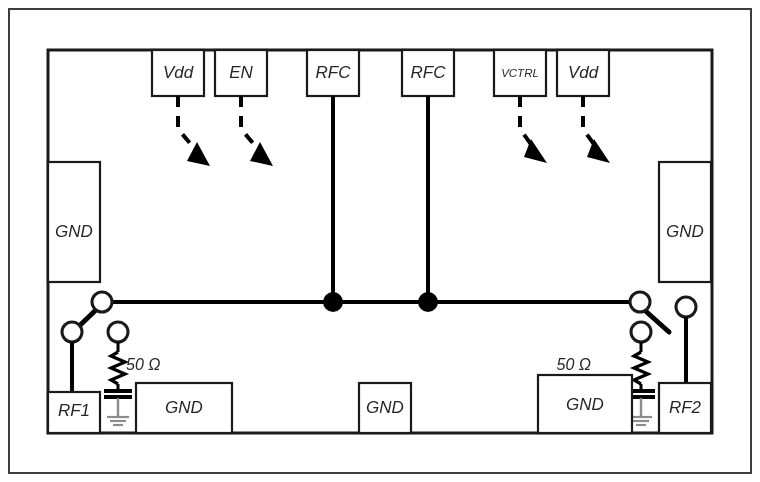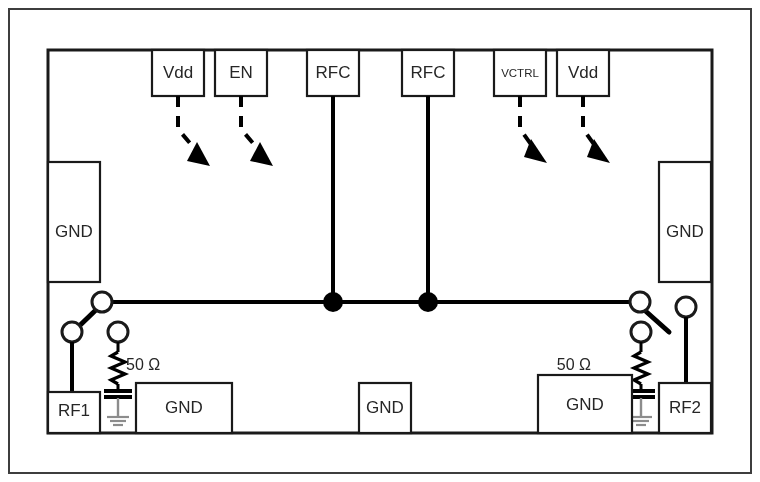--- a/index.html
+++ b/index.html
@@ -11,20 +11,21 @@
     width: 760px;
     height: 482px;
     font-family: "Liberation Sans", sans-serif;
     overflow: hidden;
   }
   #diagram-root {
     position: relative;
     width: 760px;
     height: 482px;
     background: #ffffff;
+    font-style: italic;
   }
   svg#schematic {
     display: block;
     width: 760px;
     height: 482px;
   }
   .pad-label {
     font-family: "Liberation Sans", sans-serif;
     font-size: 17px;
     fill: #262626;

